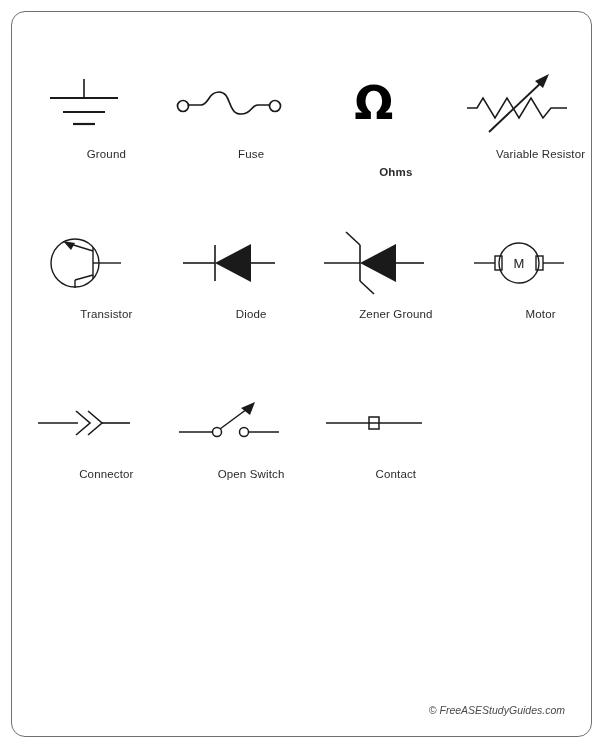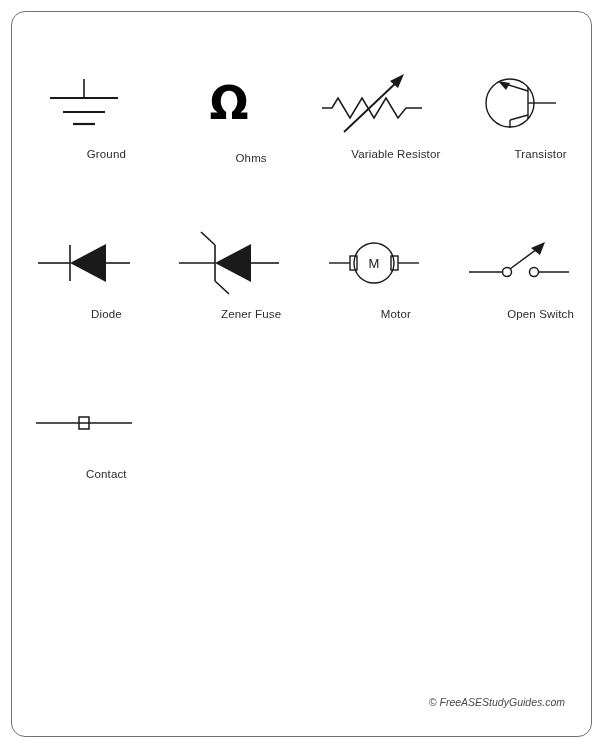--- a/index.html
+++ b/index.html
@@ -60,25 +60,25 @@
     padding-left: 44px;
   }
   .omega {
     font-family: "DejaVu Sans", sans-serif;
     font-size: 46px;
     font-weight: 700;
     line-height: 1;
     color: #000000;
   }
   .cell.ohms .sym { align-items: center; }
-  .cell.ohms .label { margin-top: 10px; }
+  .cell.ohms .label { margin-top: 24px; font-weight: bold; }
   #footer {
     position: absolute;
     right: 26px;
-    bottom: 28px;
+    bottom: 20px;
     font-size: 10.5px;
     font-style: italic;
     color: #4a4a4a;
     white-space: nowrap;
   }
   .motor-letter {
     font-size: 13px;
     fill: #1a1a1a;
     font-family: "Liberation Sans", sans-serif;
   }
@@ -96,20 +96,32 @@
             <line x1="40" y1="4" x2="40" y2="22" stroke-width="1.6"></line>
             <line x1="6" y1="23" x2="74" y2="23" stroke-width="2.2"></line>
             <line x1="19" y1="37" x2="61" y2="37" stroke-width="2.2"></line>
             <line x1="29" y1="49" x2="51" y2="49" stroke-width="2.2"></line>
           </g>
         </svg>
       </div>
       <div class="label">Ground</div>
     </div>
 
+    <div class="cell">
+      <div class="sym">
+        <svg width="108" height="46" viewBox="0 0 108 46">
+          <g stroke="#1a1a1a" stroke-width="1.7" fill="none" stroke-linecap="round">
+            <circle cx="8" cy="26" r="5.5"></circle>
+            <circle cx="100" cy="26" r="5.5"></circle>
+            <path d="M13.5,25 L26,25 C34,25 33,12 44,12 C57,12 52,34 66,34 C77,34 76,25 83,25 L94.5,25"></path>
+          </g>
+        </svg>
+      </div>
+      <div class="label">Fuse</div>
+    </div>
 
 
     <div class="cell ohms">
       <div class="sym">
         <span class="omega">Ω</span>
       </div>
       <div class="label">Ohms</div>
     </div>
 
 
@@ -166,40 +178,53 @@
           <g stroke="#1a1a1a" stroke-width="1.6" fill="none">
             <line x1="2" y1="35" x2="38" y2="35"></line>
             <line x1="74" y1="35" x2="102" y2="35"></line>
             <line x1="38" y1="17" x2="38" y2="53"></line>
             <line x1="38" y1="17" x2="24" y2="4"></line>
             <line x1="38" y1="53" x2="52" y2="66"></line>
           </g>
           <polygon points="74,16 74,54 38,35" fill="#1a1a1a"></polygon>
         </svg>
       </div>
-      <div class="label">Zener Fuse</div>
+      <div class="label">Zener Ground</div>
     </div>
 
 
     <div class="cell">
       <div class="sym">
         <svg width="94" height="58" viewBox="0 0 94 58">
           <g stroke="#1a1a1a" stroke-width="1.4" fill="none">
             <circle cx="47" cy="29" r="20"></circle>
             <rect x="23" y="22" width="7" height="14"></rect>
             <rect x="64" y="22" width="7" height="14"></rect>
             <line x1="2" y1="29" x2="23" y2="29"></line>
             <line x1="71" y1="29" x2="92" y2="29"></line>
           </g>
           <text class="motor-letter" x="47" y="34" text-anchor="middle">M</text>
         </svg>
       </div>
       <div class="label">Motor</div>
     </div>
 
+    <div class="cell">
+      <div class="sym">
+        <svg width="96" height="40" viewBox="0 0 96 40">
+          <g stroke="#1a1a1a" stroke-width="1.6" fill="none" stroke-linecap="butt">
+            <line x1="2" y1="20" x2="42" y2="20"></line>
+            <line x1="66" y1="20" x2="94" y2="20"></line>
+            <polyline points="40,8 54,20 40,32"></polyline>
+            <polyline points="52,8 66,20 52,32"></polyline>
+          </g>
+        </svg>
+      </div>
+      <div class="label">Connector</div>
+    </div>
 
     <div class="cell">
       <div class="sym">
         <svg width="104" height="52" viewBox="0 0 104 52">
           <g stroke="#1a1a1a" stroke-width="1.5" fill="none">
             <line x1="2" y1="35" x2="36" y2="35"></line>
             <line x1="72" y1="35" x2="102" y2="35"></line>
             <circle cx="40" cy="35" r="4.5" fill="#ffffff"></circle>
             <circle cx="67" cy="35" r="4.5" fill="#ffffff"></circle>
             <line x1="43" y1="32" x2="70" y2="12"></line>

